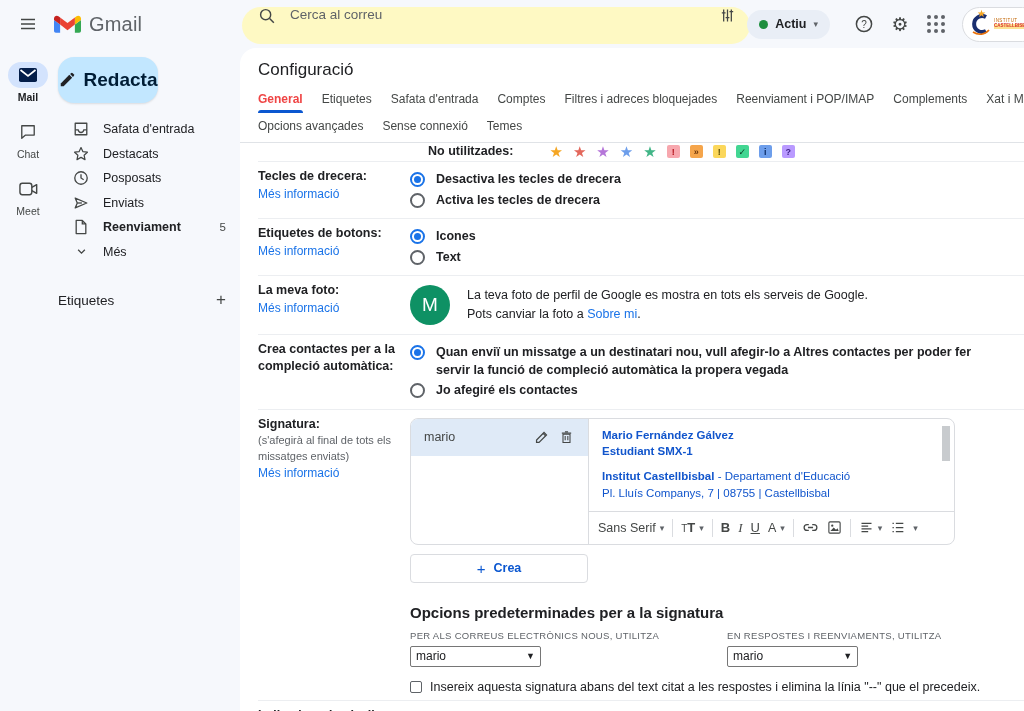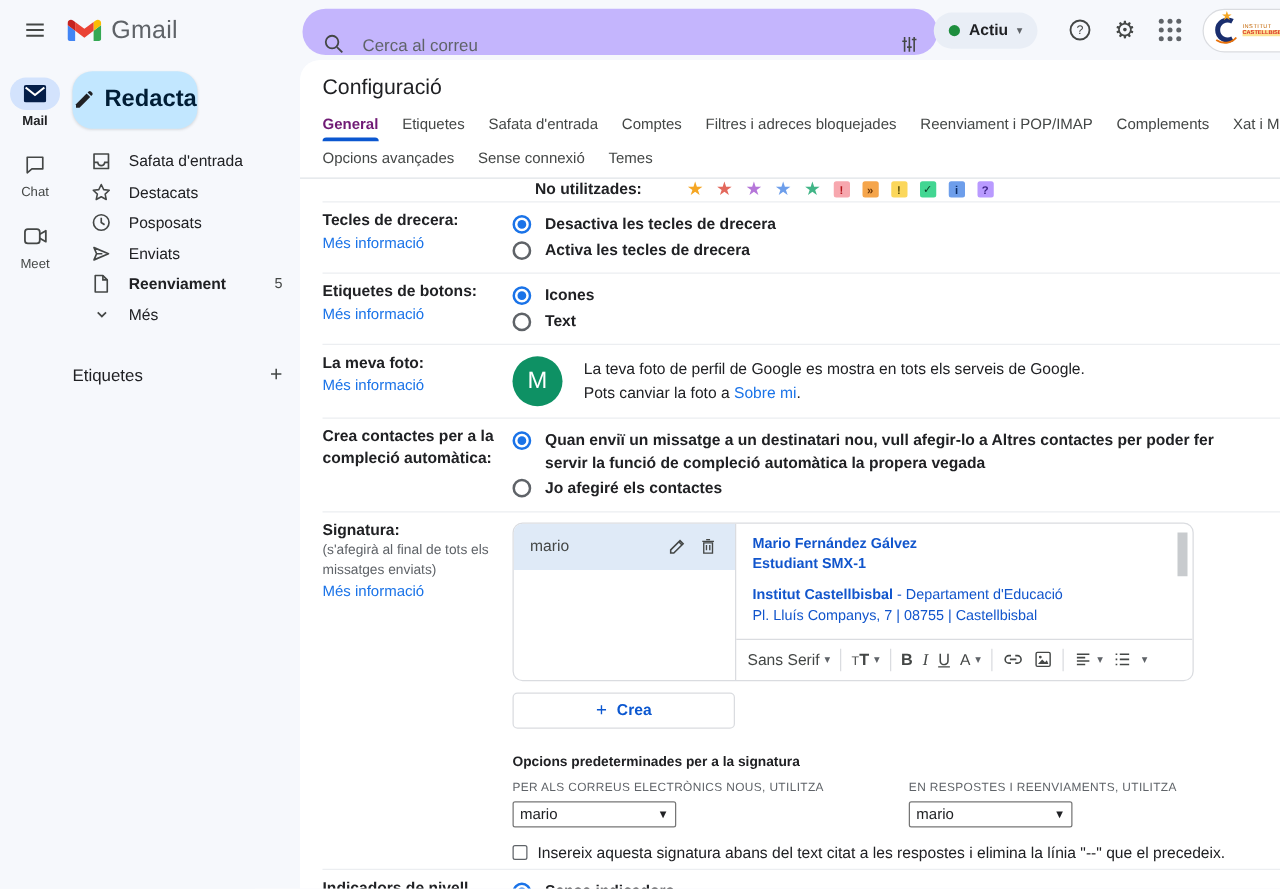--- a/index.html
+++ b/index.html
@@ -9,21 +9,21 @@
     background:#f6f8fc; color:#202124; font-size:12.5px;
     position:relative;
   }
   svg { display:block; }
 
   
   .header { position:absolute; top:0; left:0; right:0; height:48px; display:flex; align-items:center; }
   .hamburger { width:40px; height:40px; margin-left:8px; border-radius:50%; display:flex; align-items:center; justify-content:center; cursor:pointer; }
   .logo { display:flex; align-items:center; gap:8px; margin-left:6px; width:170px; }
   .logo-text { font-size:20px; color:#5f6368; letter-spacing:.2px; }
-  .searchbar { position:absolute; left:242px; top:7px; width:508px; height:37px; background:#c4b5fd; border-radius:20px; display:flex; align-items:flex-end; padding:0 14px 0 16px; }
+  .searchbar { position:absolute; left:242px; top:7px; width:508px; height:37px; background:#fef9c3; border-radius:20px; display:flex; align-items:flex-start; padding:0 14px 0 16px; }
   .searchbar .ph { color:#5f6368; font-size:13.5px; margin-left:14px; flex:1; }
   .hdr-right { position:absolute; right:0; top:0; height:48px; display:flex; align-items:center; }
   .status-chip { height:29px; background:#e9eef6; border-radius:15px; display:flex; align-items:center; gap:7px; padding:0 12px; margin-right:18px; cursor:pointer; }
   .status-dot { width:9px; height:9px; border-radius:50%; background:#1e8e3e; }
   .status-chip .txt { font-size:12.5px; font-weight:bold; color:#202124; }
   .chev { color:#5f6368; font-size:9px; }
   .hdr-icon { width:32px; height:40px; display:flex; align-items:center; justify-content:center; cursor:pointer; margin-right:4px; }
   .gear-glyph { font-size:19px; color:#444746; }
   .dots-grid { display:grid; grid-template-columns:repeat(3,4px); grid-template-rows:repeat(3,4px); gap:3px; }
   .dots-grid i { width:4px; height:4px; border-radius:50%; background:#5f6368; }
@@ -54,21 +54,21 @@
   .nav-item .cnt { font-size:11.5px; color:#444746; }
   .labels-hdr { margin:26px 14px 0 10px; display:flex; align-items:center; justify-content:space-between; }
   .labels-hdr .t { font-size:13.5px; color:#202124; }
   .plus { font-size:17px; color:#444746; cursor:pointer; }
 
   
   .main { position:absolute; top:48px; left:240px; right:0; bottom:0; background:#fff; border-top-left-radius:16px; overflow:hidden; }
   .page-title { padding:12px 0 0 18px; font-size:17px; color:#202124; }
   .tabs { display:flex; gap:19px; padding:12px 0 0 18px; white-space:nowrap; }
   .tab { font-size:12px; color:#444746; padding-bottom:7px; position:relative; cursor:pointer; }
-  .tab.active { color:#701a75; font-weight:bold; }
+  .tab.active { color:#ef4444; font-weight:bold; }
   .tab.active::after { content:""; position:absolute; left:0; right:0; bottom:0; height:3px; background:#0b57d0; border-radius:3px 3px 0 0; }
   .tabs.row2 { padding-top:6px; border-bottom:1px solid #e0e3e7; }
   .tabs.row2 .tab { padding-bottom:9px; }
 
   .srows { padding-left:18px; }
   .srow { display:flex; border-bottom:1px solid #eceef1; padding:6px 16px 6px 0; }
   .srow .lab { width:152px; flex-shrink:0; }
   .srow .lab .t { font-weight:bold; font-size:12.5px; line-height:1.35; }
   .srow .lab .sub { font-size:11px; color:#5f6368; line-height:1.4; margin-top:1px; }
   .srow .lab .more { font-size:12px; color:#1a73e8; margin-top:2px; cursor:pointer; }
@@ -105,21 +105,21 @@
   .sig-tools { height:33px; border-top:1px solid #dadce0; display:flex; align-items:center; padding:0 9px; gap:8px; color:#444746; }
   .tool { display:flex; align-items:center; gap:4px; font-size:12.5px; cursor:pointer; }
   .tool.bld { font-weight:bold; font-size:13px; }
   .tool.itl { font-style:italic; font-family:"Liberation Serif",serif; font-size:13px; }
   .tool.und { text-decoration:underline; font-size:13px; }
   .tool .tt-sm { font-size:10px; }
   .tool .tt-lg { font-size:13px; font-weight:bold; }
   .tsep { width:1px; height:18px; background:#dadce0; }
 
   .crea-btn { width:178px; height:29px; border:1px solid #dadce0; border-radius:4px; margin-top:9px; display:flex; align-items:center; justify-content:center; gap:8px; color:#0b57d0; font-size:12.5px; font-weight:bold; cursor:pointer; }
-  .defaults-h { font-weight:bold; font-size:11px; margin-top:21px; }
+  .defaults-h { font-weight:bold; font-size:15px; margin-top:21px; }
   .def-cols { display:flex; gap:68px; margin-top:9px; }
   .def-col .cl { font-size:9.5px; color:#5f6368; letter-spacing:.3px; }
   .fake-select { width:131px; height:21px; border:1px solid #767676; border-radius:2px; background:#fff; display:flex; align-items:center; padding:0 5px; margin-top:5px; cursor:pointer; }
   .fake-select .v { flex:1; font-size:12px; }
   .fake-select .c { font-size:9px; color:#202124; }
   .chk-row { display:flex; align-items:center; margin-top:13px; gap:8px; }
   .checkbox { width:12px; height:12px; border:1.5px solid #5f6368; border-radius:2px; flex-shrink:0; cursor:pointer; }
   .chk-row .t { font-size:12.5px; color:#202124; }
   .srow.last { border-bottom:none; }
 </style>

